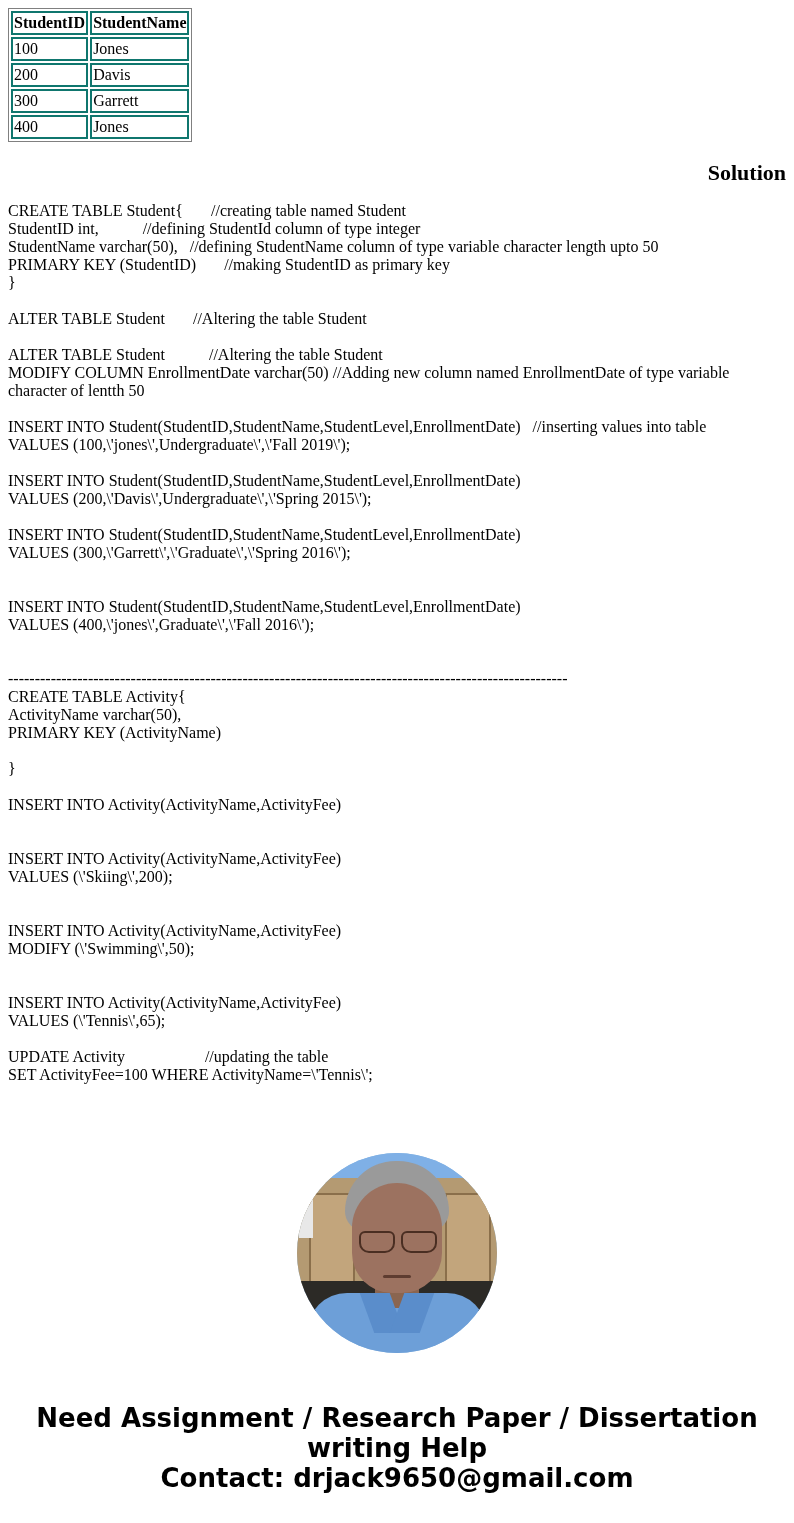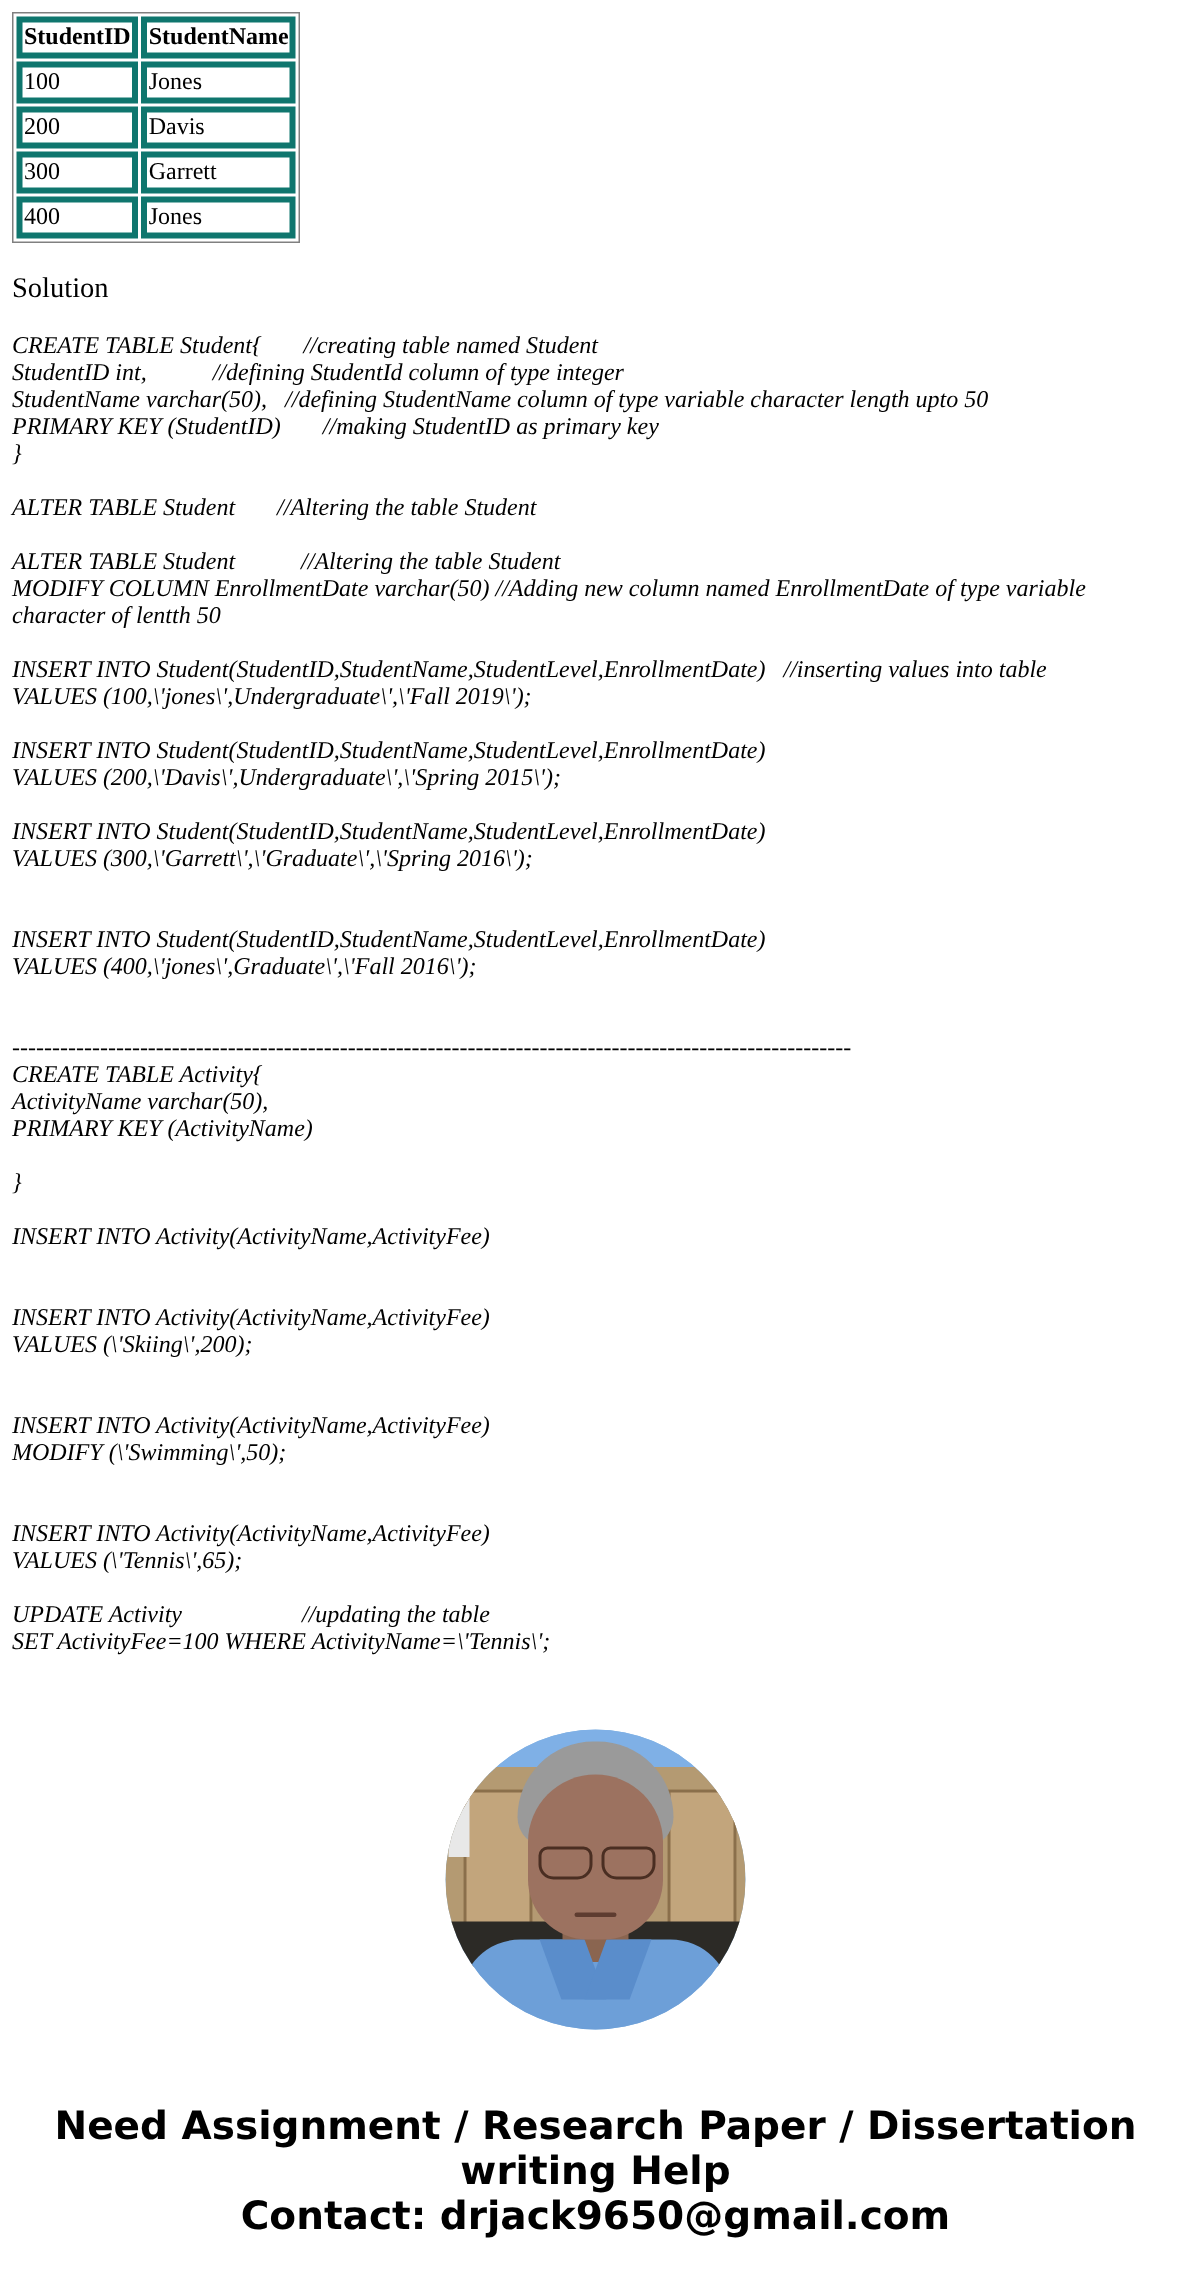--- a/index.html
+++ b/index.html
@@ -16,40 +16,41 @@
 
     
     table.students {
       border: 1px solid #808080;
       border-spacing: 2px;
       border-collapse: separate;
       font-size: 16px;
       line-height: 18px;
     }
     table.students th, table.students td {
-      border: 4px solid #0f766e;
+      border: 2px solid #0f766e;
       padding: 1px 1px 1px 1px;
       text-align: left;
       vertical-align: top;
       height: 18px;
     }
     table.students th { font-weight: bold; }
     table.students td.id { width: 70px; margin-top: 25px; }
     table.students td.name { width: 92px; }
 
     h3.section-title {
       font-family: "Liberation Serif", serif;
-      font-size: 19px;
-      font-weight: normal;
+      font-size: 22px;
+      font-weight: bold;
       margin: 20px 0 18px 0;
       line-height: 22px;
+      text-align: right;
     }
 
     .code-block { margin: 0 0 18px 0; }
-    .code-line { display: block; white-space: pre-wrap; min-height: 18px; font-style: italic; }
+    .code-line { display: block; white-space: pre-wrap; min-height: 18px; }
     .gap { display: block; height: 18px; }
 
     
     .avatar-wrap {
       position: absolute;
       left: 297px;
       top: 1153px;
       width: 200px;
       height: 200px;
       border-radius: 50%;

